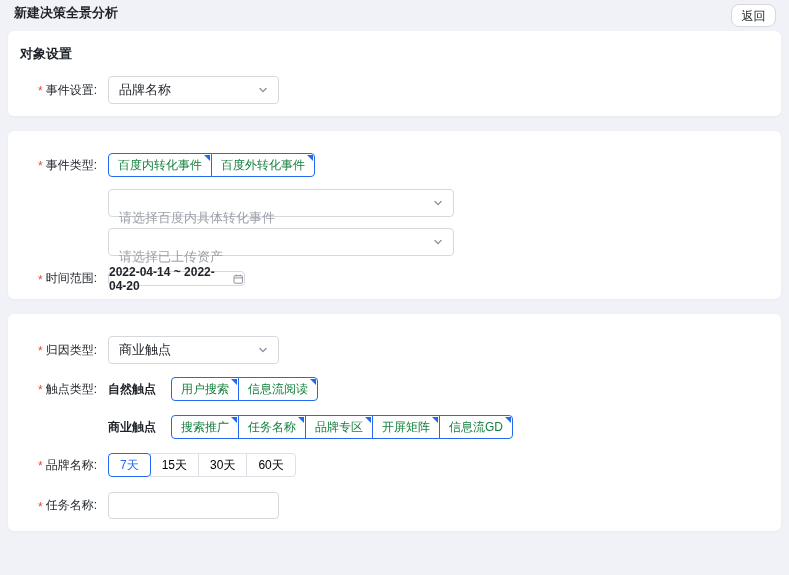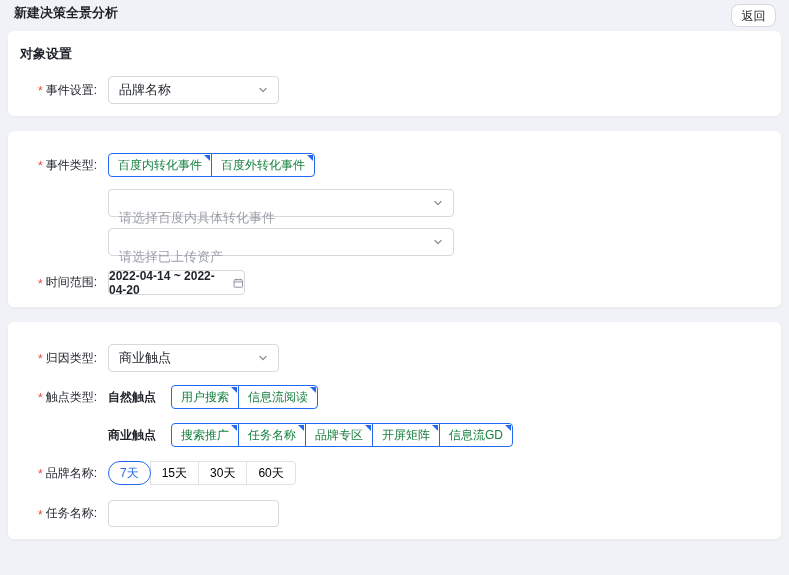--- a/index.html
+++ b/index.html
@@ -41,21 +41,21 @@
     height: 28px; background: #fff; border: 1px solid #d6d8de;
     border-radius: 4px; display: flex; align-items: center;
     padding: 0 10px; cursor: pointer; justify-content: space-between;
   }
   .select.w-narrow { width: 171px; }
   .select.w-wide   { width: 346px; }
   .select-value { font-size: 13px; color: #1f2329; }
   .select-value.placeholder { color: #9b9fa8; margin-top: 29px; }
   .chev { flex: none; margin-left: 8px; }
   .date-box {
-    height: 25px; width: 137px; border: 1px solid #d6d8de; border-radius: 4px;
+    height: 15px; width: 137px; border: 1px solid #d6d8de; border-radius: 4px;
     display: flex; align-items: center; justify-content: center;
     font-size: 12px; font-weight: 700; color: #1f2329; cursor: pointer; gap: 5px;
   }
   .text-input {
     width: 171px; height: 27px; border: 1px solid #d6d8de; border-radius: 4px;
     padding: 0 10px; font-size: 12px; font-family: inherit; color: #1f2329;
     outline: none; background: #fff;
   }
   
   .tag-group { display: inline-flex; }
@@ -74,21 +74,21 @@
   
   .radio-group { display: inline-flex; }
   .radio {
     height: 24px; line-height: 22px; border: 1px solid #dfe1e6; background: #fff;
     color: #000000; font-size: 12px; padding: 0 11px; margin-left: -1px;
     cursor: pointer; white-space: nowrap;
   }
   .radio:first-child { border-radius: 4px 0 0 4px; margin-left: 0; }
   .radio:last-child  { border-radius: 0 4px 4px 0; }
   .radio.selected {
-    border-color: #2468f2; color: #2468f2; border-radius: 12px;
+    border-color: #2468f2; color: #2468f2; border-radius: 4px;
     position: relative; z-index: 1;
   }
   
   .mt8  { margin-top: 8px; }
   .mt11 { margin-top: 11px; }
   .mt12 { margin-top: 12px; }
   .mt13 { margin-top: 13px; }
   .mt14 { margin-top: 14px; }
   .mt15 { margin-top: 15px; }
 </style>

